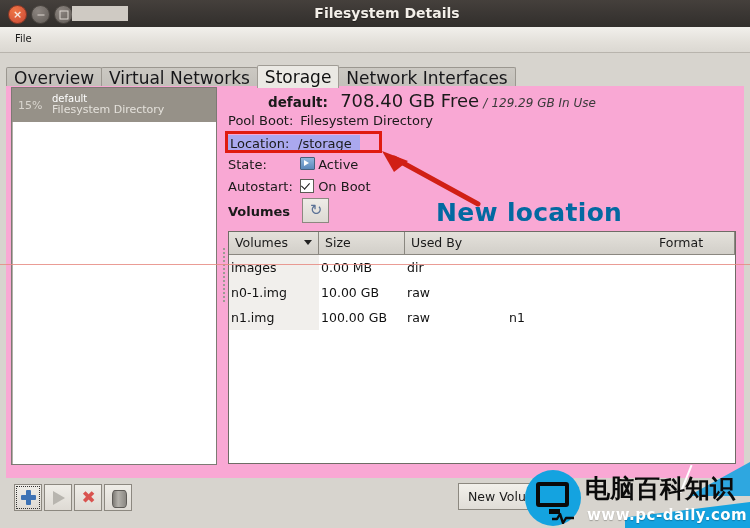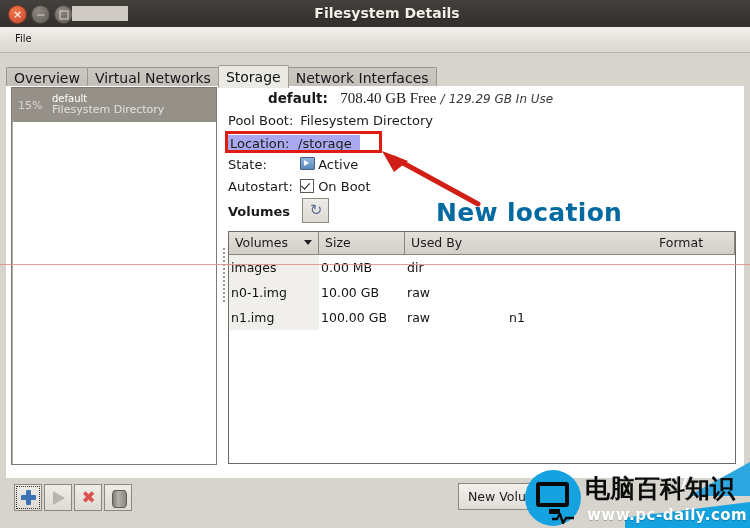--- a/index.html
+++ b/index.html
@@ -39,34 +39,34 @@
     position:absolute;left:0;top:27px;width:750px;height:26px;
     background:linear-gradient(180deg,#f2f0ec 0%,#e3e0da 60%,#dbd8d2 100%);
     border-bottom:1px solid #b8b4ad;box-sizing:border-box;
   }
   .menu-item{position:absolute;left:10px;top:5px;font-size:10px;color:#1b1b1b;padding:1px 5px;}
 
   
   .tabstrip{position:absolute;left:0;top:54px;width:750px;height:32px;background:#d7d4ce;}
   .tabs{position:absolute;left:6px;top:11px;display:flex;align-items:flex-end;}
   .tab{
-    height:21px;line-height:20px;padding:0 7px;font-size:14px;color:#17171a;
+    height:21px;line-height:20px;padding:0 7px;font-size:17px;color:#17171a;
     background:linear-gradient(180deg,#ccc9c3,#c2bfb9);
     border:1px solid #9b9790;border-bottom:none;margin-right:-1px;
     border-radius:2px 2px 0 0;box-sizing:border-box;
   }
   .tab.active{
     background:#ebe9e4;color:#111;border-color:#a09c95;
     height:23px;line-height:22px;position:relative;z-index:3;
   }
   .tabline{position:absolute;left:6px;top:32px;width:738px;height:1px;background:#a09c95;}
 
   
   .content{
-    position:absolute;left:6px;top:86px;width:738px;height:392px;background:#ffffff;
+    position:absolute;left:6px;top:86px;width:738px;height:392px;background:#f9a8d4;
   }
 
   
   .listpane{
     position:absolute;left:5px;top:1px;width:206px;height:378px;
     background:#fff;border:1px solid #7d7a74;box-sizing:border-box;
     box-shadow:inset 1px 1px 0 #b3afa8;
   }
   .pool-row{
     position:absolute;left:0;top:0;width:204px;height:34px;background:#969188;
@@ -82,21 +82,21 @@
   .splitter span{display:block;width:2px;height:2px;background:#9d9a93;margin:2px auto;}
 
   
   .detail{position:absolute;left:222px;top:0;width:510px;height:380px;}
 
   .drow{position:absolute;left:0;font-size:13px;color:#1a1a1a;white-space:nowrap;}
   .dval{display:inline-block;}
 
   .r-title{top:4px;}
   .r-title .n{font-weight:bold;font-size:13.5px;margin-left:40px;}
-  .r-title .big{font-size:15px;font-family:Liberation Serif, serif;}
+  .r-title .big{font-size:18px;}
   .r-title .ital{font-style:italic;font-size:12px;color:#3a3a3a;}
 
   .r-pool{top:27px;}
   .r-loc{top:49px;}
   .r-state{top:71px;}
   .r-auto{top:93px;}
 
   .lblw{display:inline-block;width:68px;}
 
   .loc-hl{background:#aaa8ee;padding:1px 8px 2px 2px;display:inline-block;}

